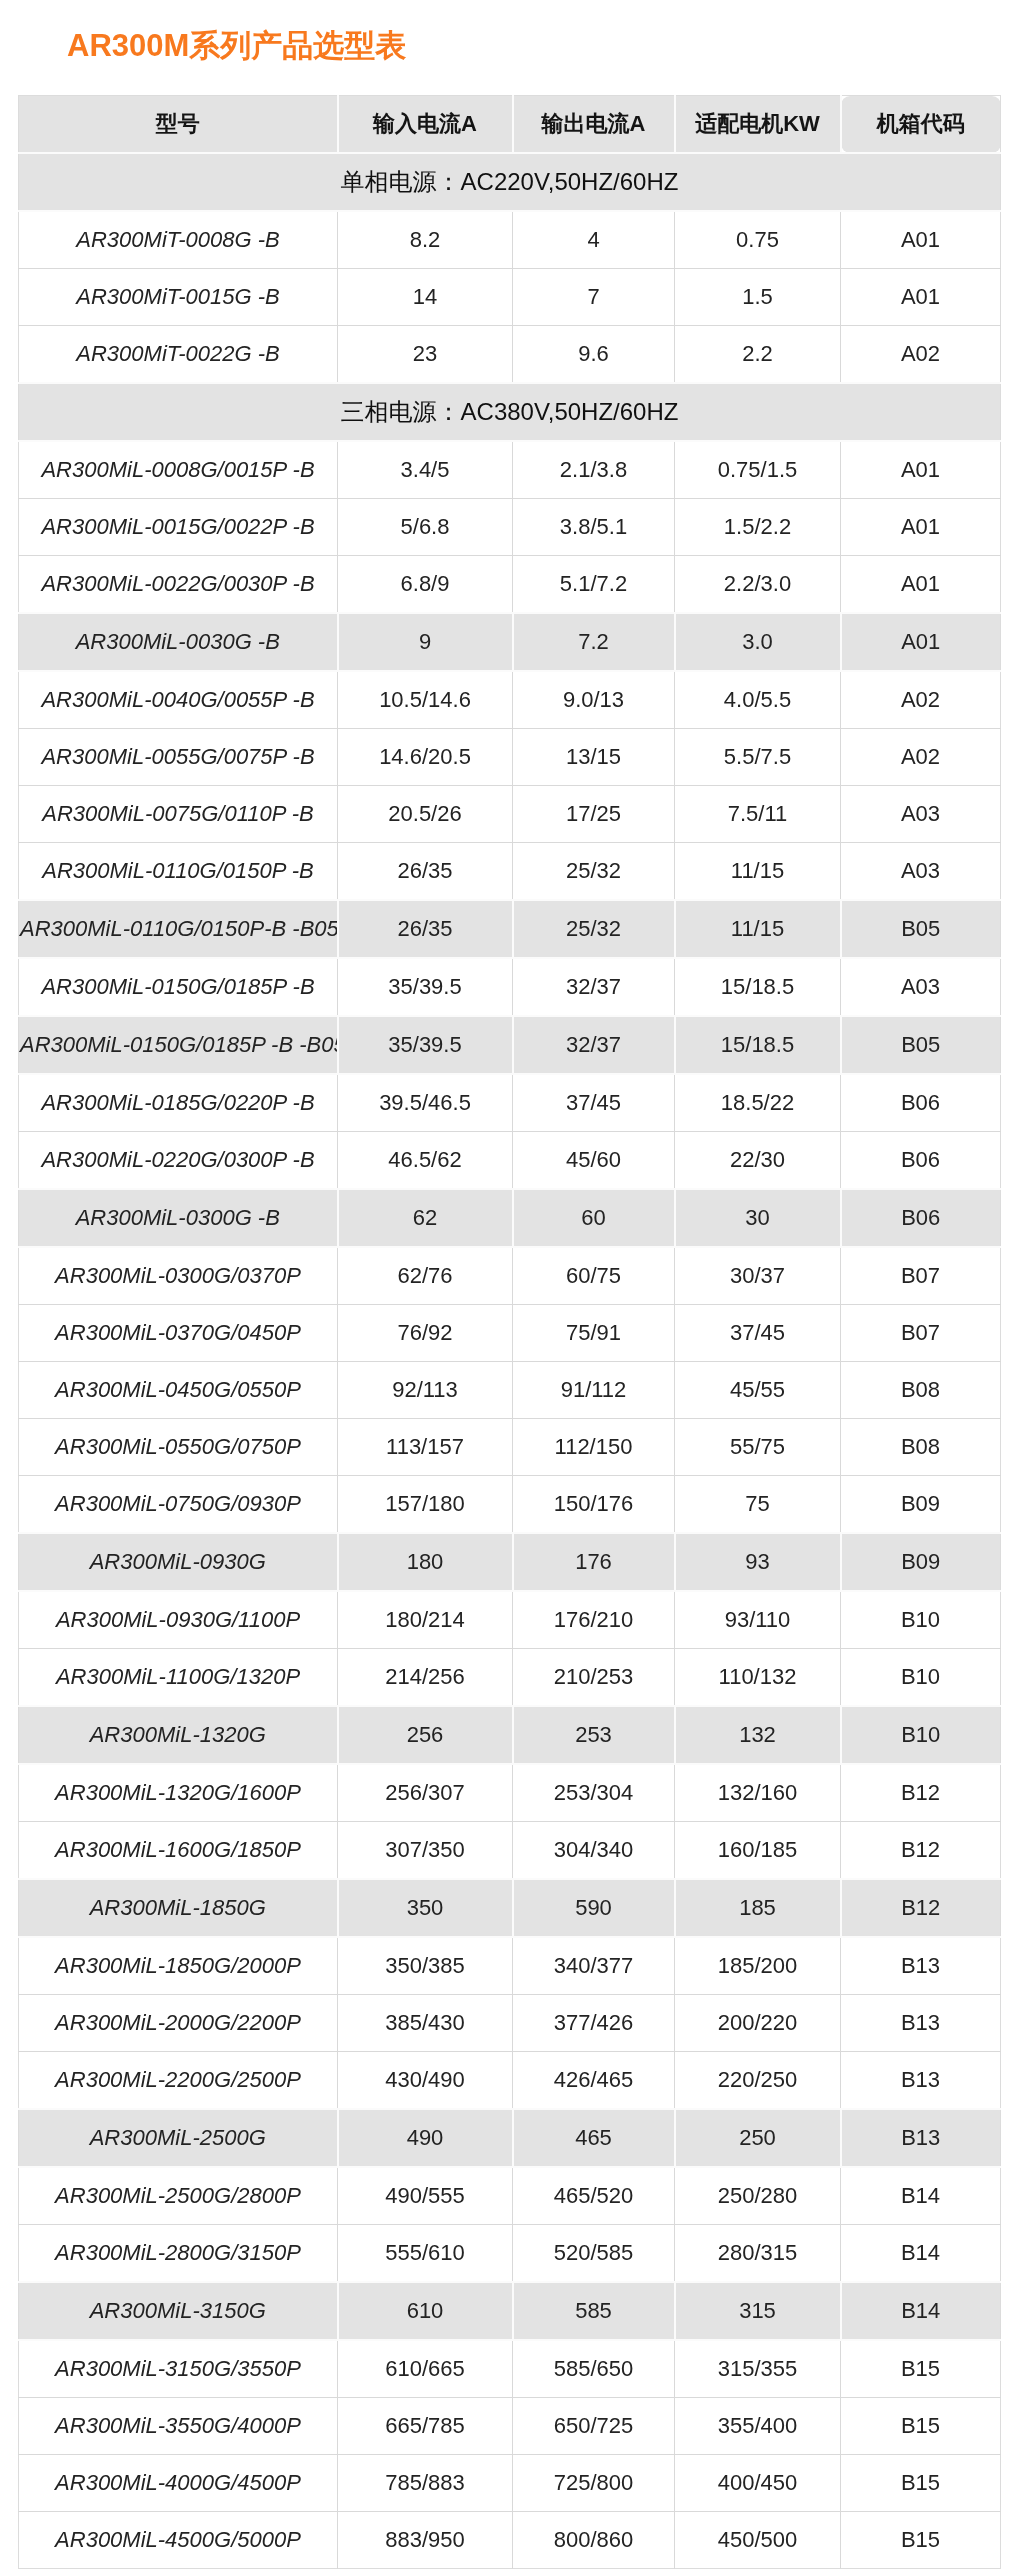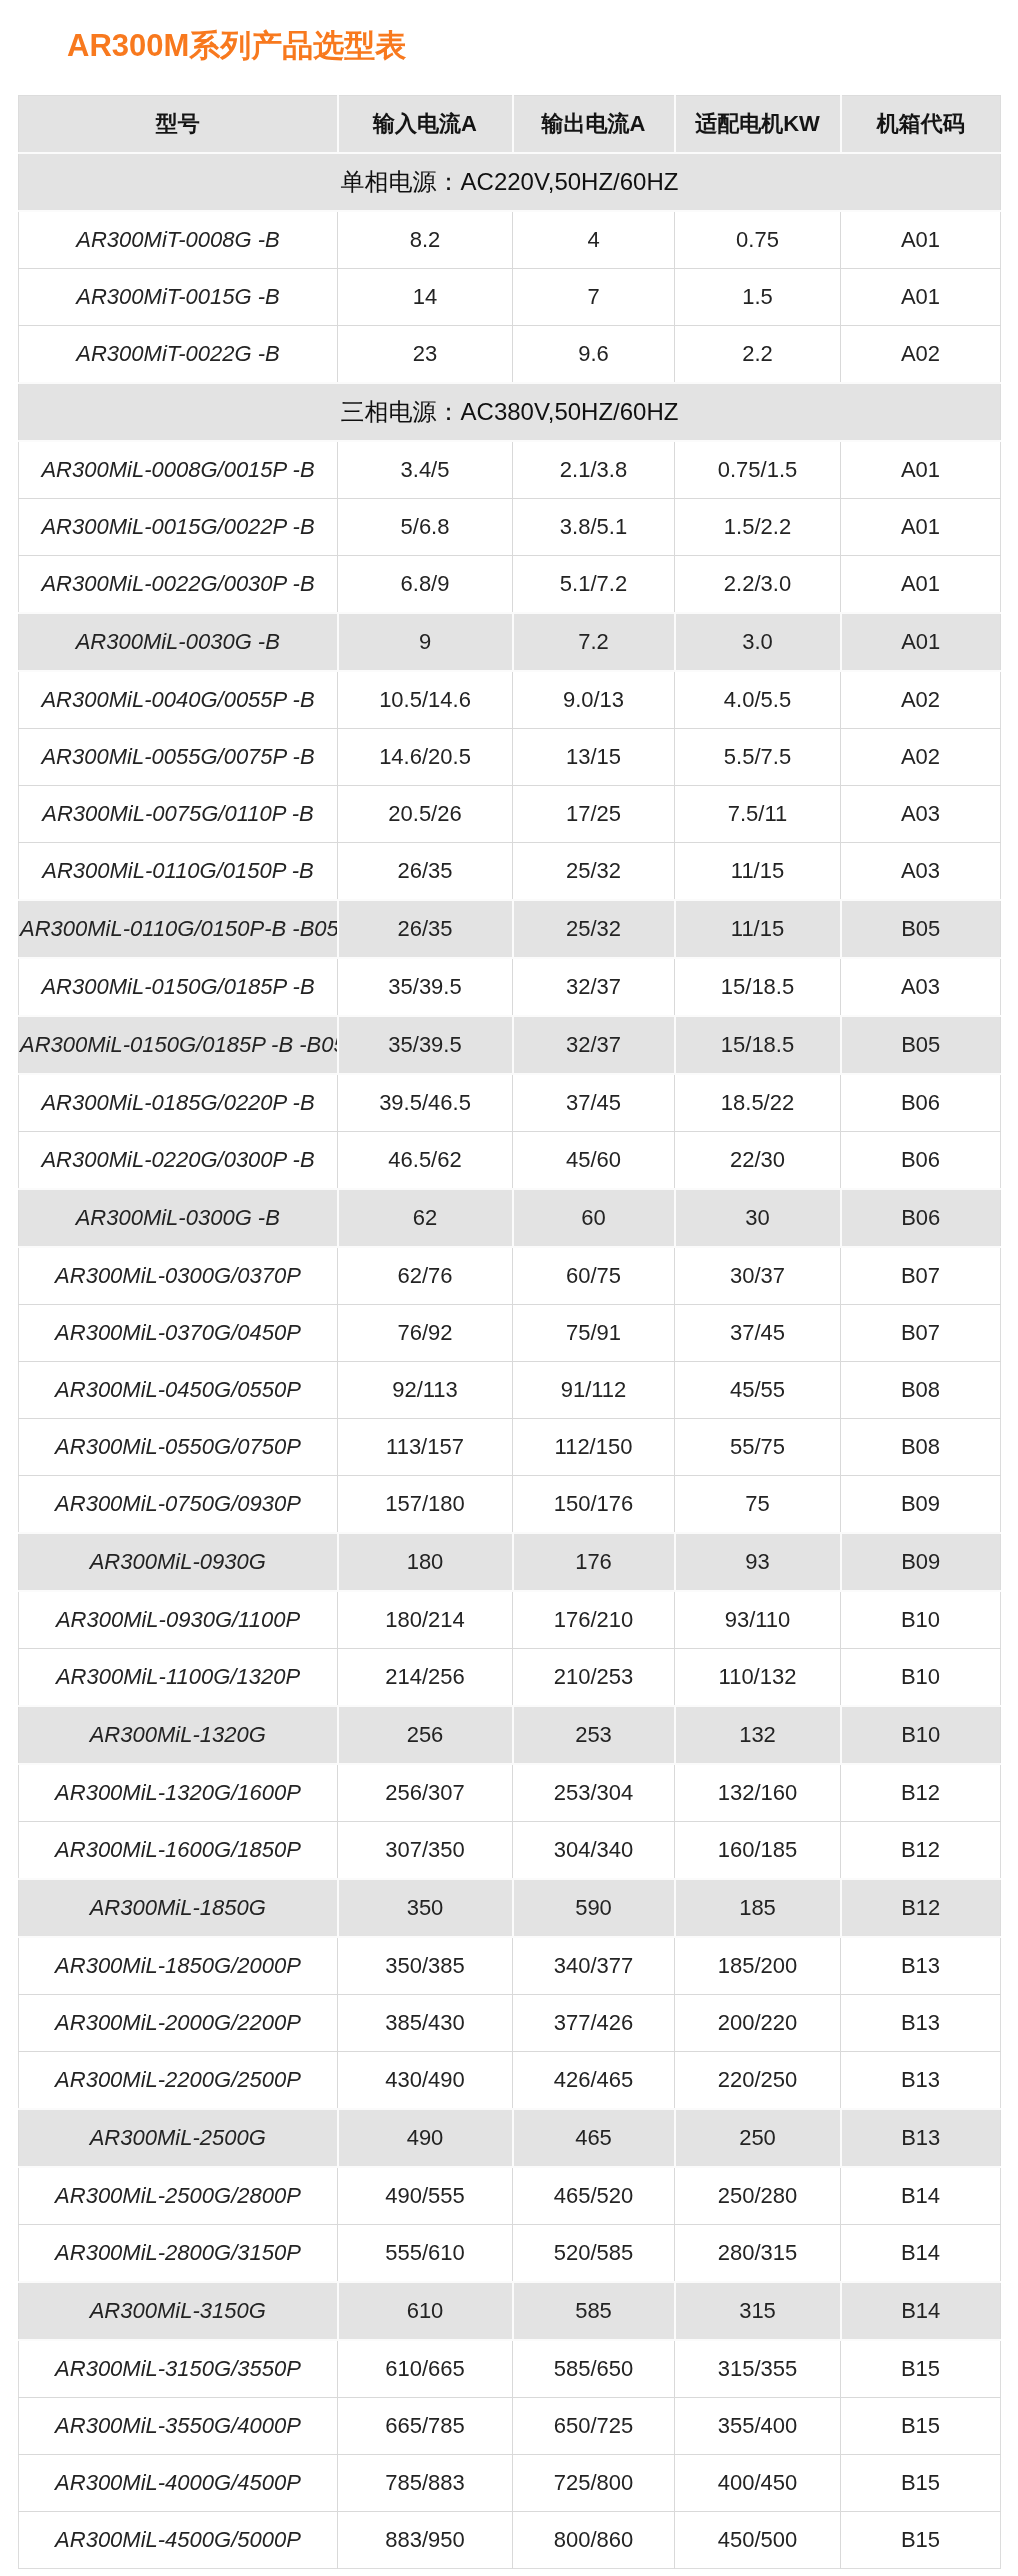--- a/index.html
+++ b/index.html
@@ -43,21 +43,21 @@
     height: 54px;
     background: var(--header-bg);
     font-size: 22px;
     font-weight: 700;
     color: #141414;
     text-align: center;
     vertical-align: middle;
     border-right: 2.6px solid var(--white-sep);
     margin-top: 28px;
   }
-  thead th:last-child { border-right: none; }
+  thead th:last-child { border-right: none; border-radius: 9px; }
 
   tbody td {
     height: 54px;
     text-align: center;
     vertical-align: middle;
     font-size: 22px;
     font-weight: 300;
     color: var(--ink);
     white-space: nowrap;
     overflow: hidden;

